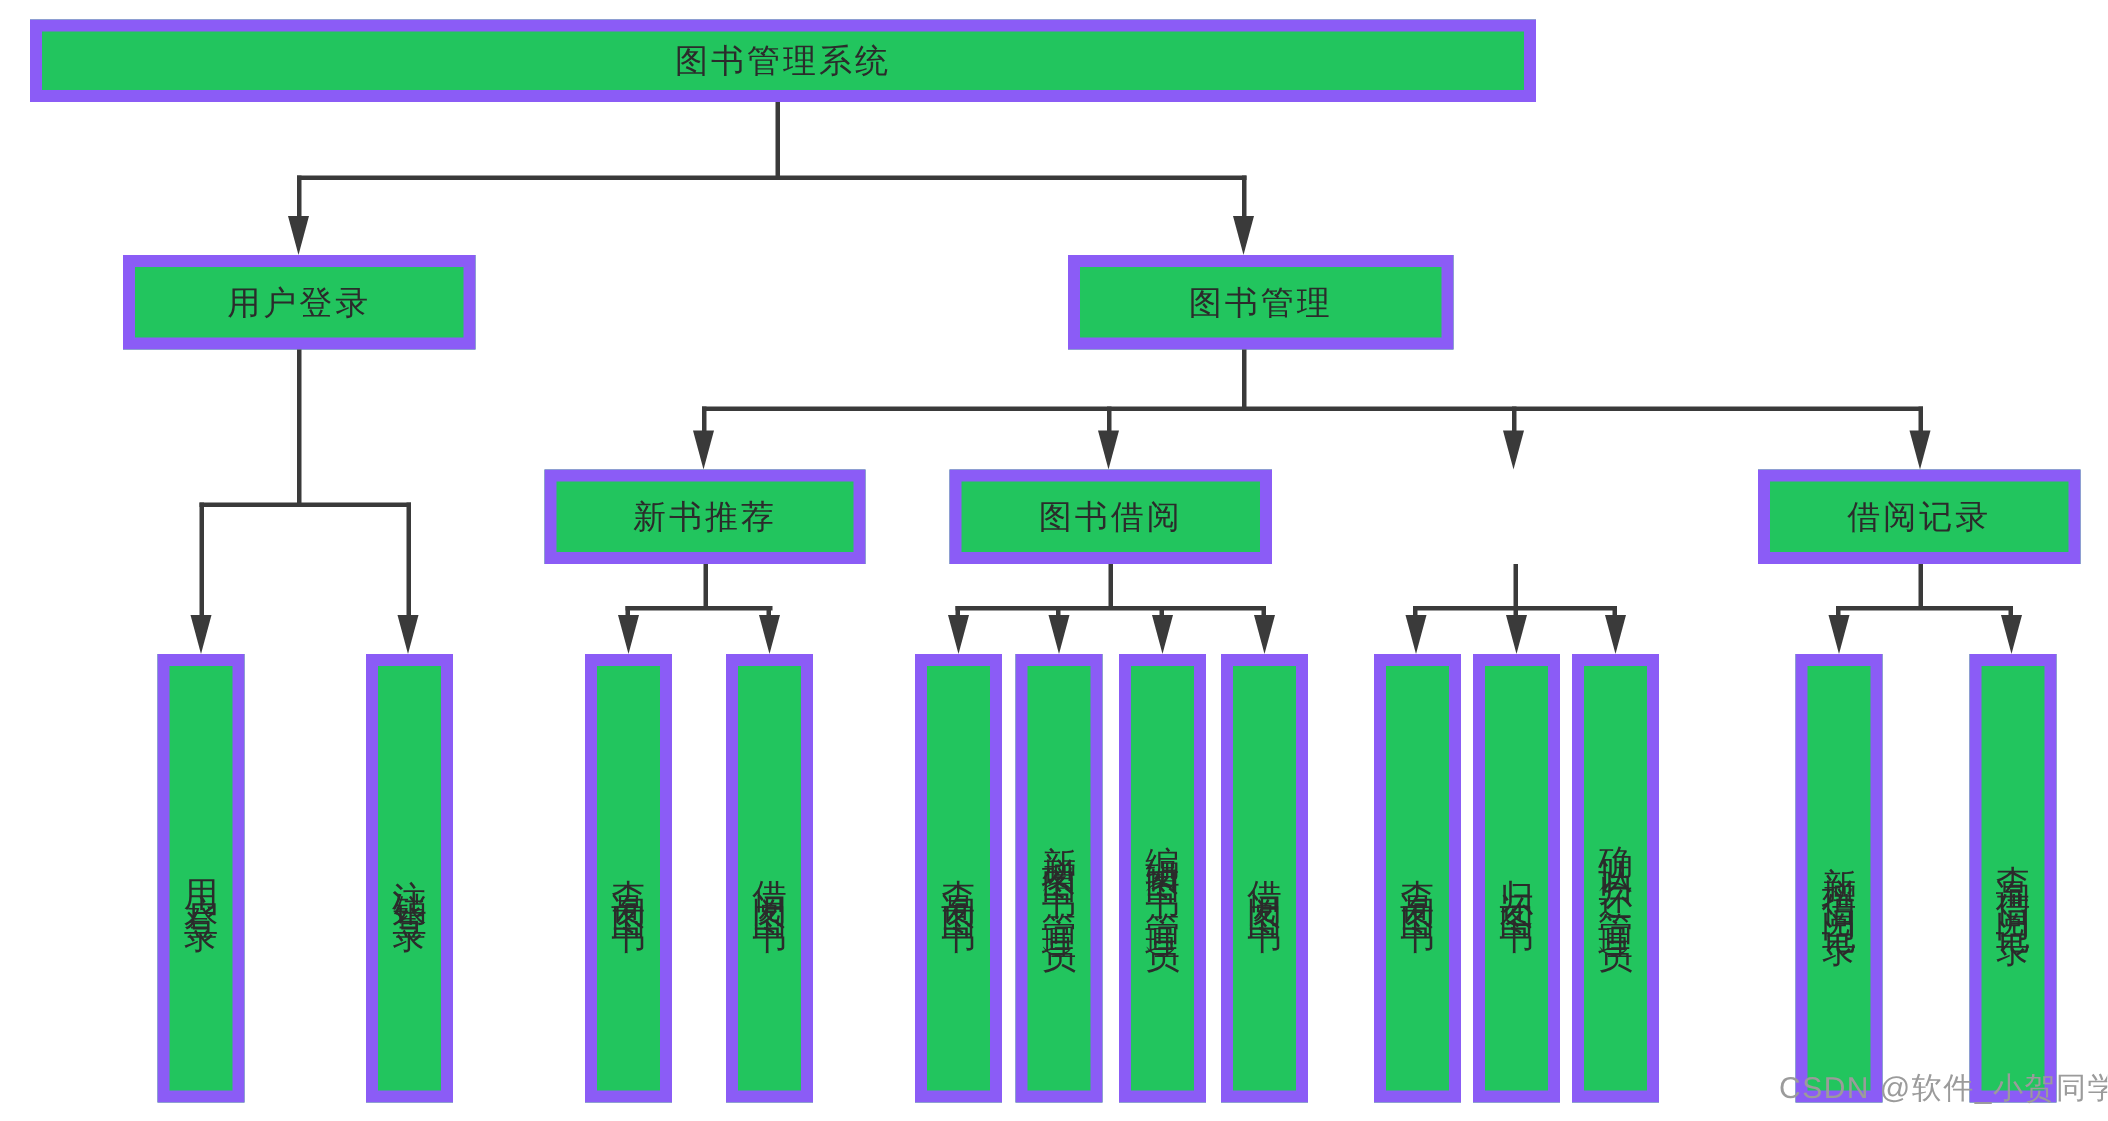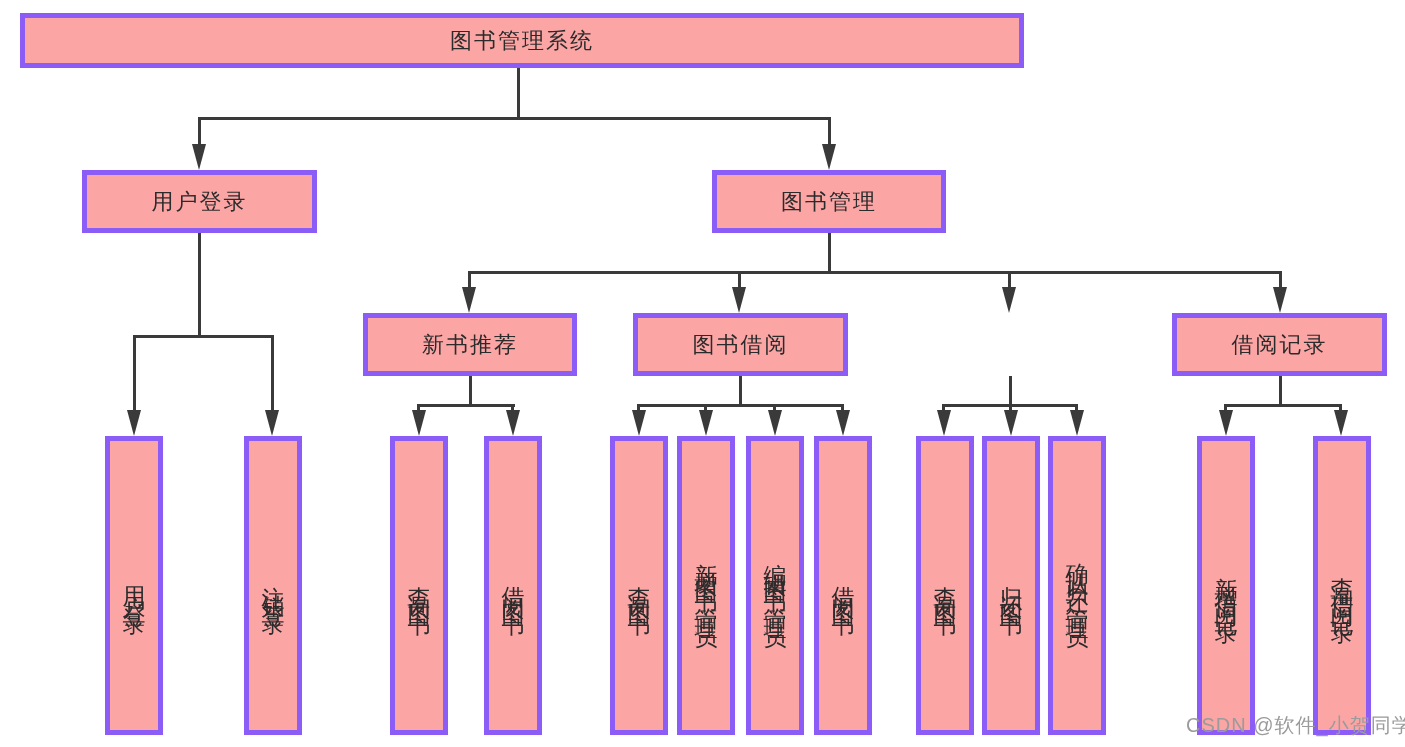--- a/index.html
+++ b/index.html
@@ -7,22 +7,22 @@
   #canvas{
     position:relative;
     width:1405px;height:747px;
     background:#ffffff;
     font-family:"Liberation Sans","DejaVu Sans",sans-serif;
     overflow:hidden;
   }
   .box{
     position:absolute;
     box-sizing:border-box;
-    border:5px solid #8b5cf6;
-    background:#fca5a5;
+    border:8px solid #8b5cf6;
+    background:#22c55e;
     display:flex;align-items:center;justify-content:center;
     color:#2b2b2b;
   }
   .hlabel{
     font-size:22px;
     letter-spacing:2px;
     color:#2b2b2b;
     white-space:nowrap;
   }
   .vbox{top:436px;width:58px;height:299px;}
@@ -63,21 +63,21 @@
   <div class="vl" style="left:517px;top:68px;height:50px"></div>
   <div class="hl" style="left:198px;top:117px;width:633px"></div>
   <div class="vl" style="left:198px;top:117px;height:28px"></div>
   <div class="ah" style="left:192px;top:144px"></div>
   <div class="vl" style="left:828px;top:117px;height:28px"></div>
   <div class="ah" style="left:822px;top:144px"></div>
 
   <div class="box" style="left:82px;top:170px;width:235px;height:63px">
     <span class="hlabel">用户登录</span>
   </div>
-  <div class="box" style="left:712px;top:170px;width:234px;height:63px">
+  <div class="box" style="left:712px;top:170px;width:257px;height:63px">
     <span class="hlabel">图书管理</span>
   </div>
 
   <div class="vl" style="left:198px;top:233px;height:104px"></div>
   <div class="hl" style="left:133px;top:335px;width:141px"></div>
   <div class="vl" style="left:133px;top:335px;height:76px"></div>
   <div class="ah" style="left:127px;top:410px"></div>
   <div class="vl" style="left:271px;top:335px;height:76px"></div>
   <div class="ah" style="left:265px;top:410px"></div>
 

